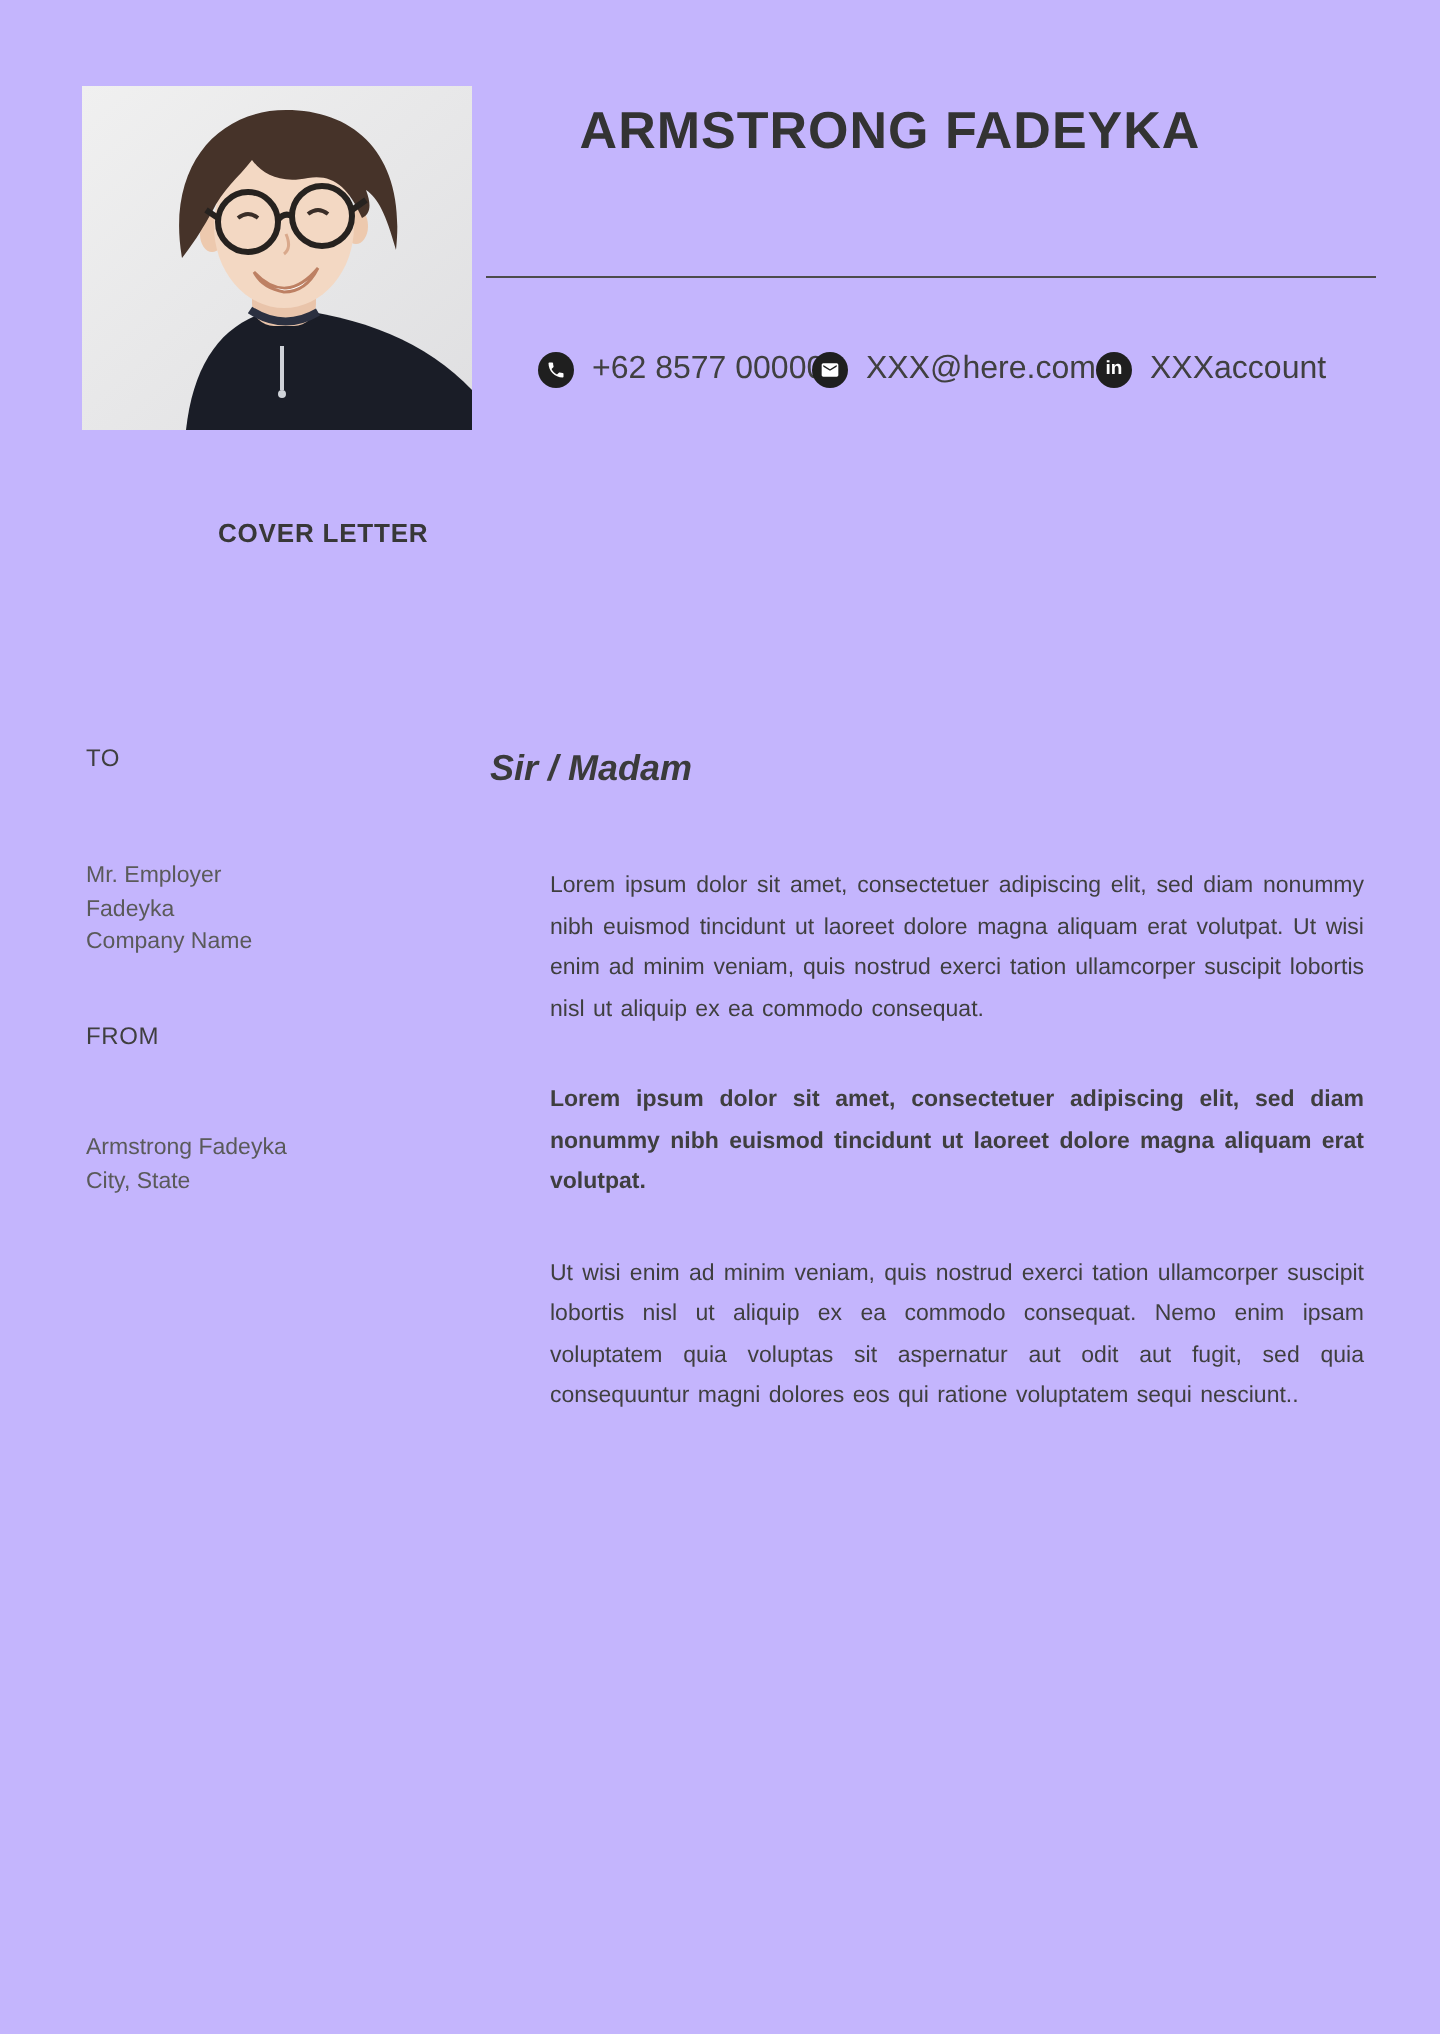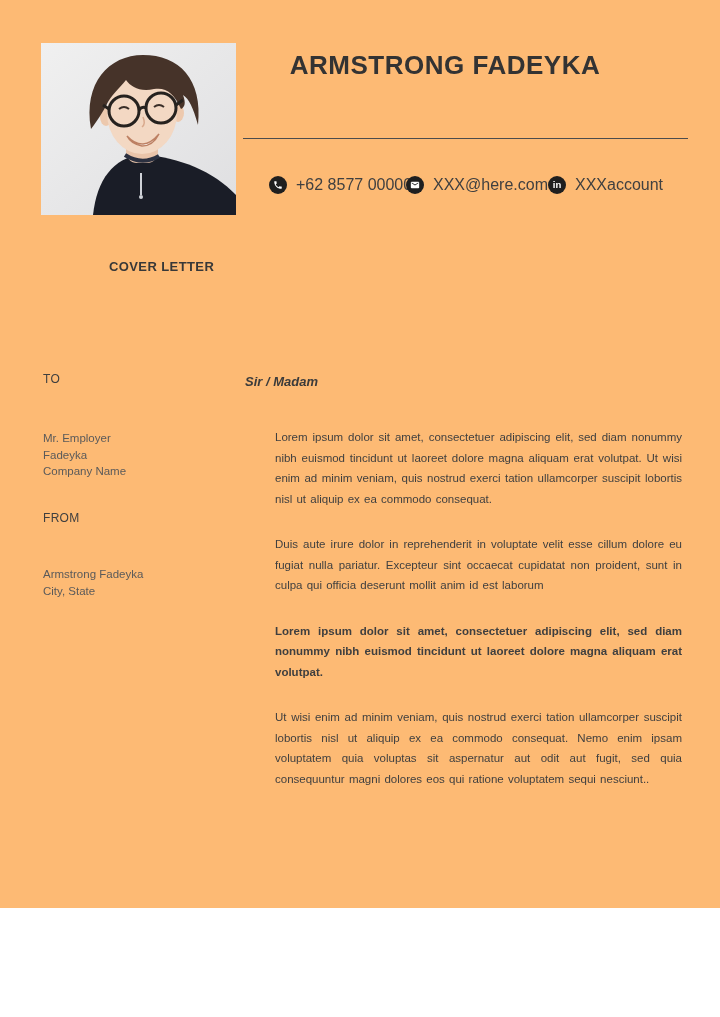--- a/index.html
+++ b/index.html
@@ -1,21 +1,21 @@
 <!DOCTYPE html>
 <html><head>
 <meta charset="utf-8">
 <style>
   * { margin: 0; padding: 0; box-sizing: border-box; }
   html, body { background: #ffffff; }
   .page {
     position: relative;
     width: 720px;
-    height: 908px;
-    background: #fdba74;
+    height: 1017px;
+    background: #c4b5fd;
     font-family: "Liberation Sans", sans-serif;
     color: #3d3d3d;
     overflow: hidden;
   }
 
   
   .photo {
     position: absolute;
     left: 41px; top: 43px;
     width: 195px; height: 172px;
@@ -109,21 +109,21 @@
   .to-block   { top: 430px; }
   .from-block { top: 566px; }
 
   
   .right-col {
     position: absolute;
     left: 245px; top: 374px;
     width: 437px;
   }
   .salutation {
-    font-size: 13px;
+    font-size: 18px;
     font-weight: bold;
     font-style: italic;
     color: #3b3b3b;
     margin-bottom: 38px;
   }
   .para {
     font-size: 11.5px;
     line-height: 20.5px;
     text-align: justify;
     color: #3f3f3f;
@@ -223,18 +223,17 @@
 
   <div class="addr-label from-label">FROM</div>
   <div class="addr-block from-block">
     <div>Armstrong Fadeyka</div>
     <div>City, State</div>
   </div>
 
   <div class="right-col">
     <div class="salutation">Sir / Madam</div>
     <div class="para">Lorem ipsum dolor sit amet, consectetuer adipiscing elit, sed diam nonummy nibh euismod tincidunt ut laoreet dolore magna aliquam erat volutpat. Ut wisi enim ad minim veniam, quis nostrud exerci tation ullamcorper suscipit lobortis nisl ut aliquip ex ea commodo consequat.</div>
-    <div class="para">Duis aute irure dolor in reprehenderit in voluptate velit esse cillum dolore eu fugiat nulla pariatur. Excepteur sint occaecat cupidatat non proident, sunt in culpa qui officia deserunt mollit anim id est laborum</div>
     <div class="para bold">Lorem ipsum dolor sit amet, consectetuer adipiscing elit, sed diam nonummy nibh euismod tincidunt ut laoreet dolore magna aliquam erat volutpat.</div>
     <div class="para">Ut wisi enim ad minim veniam, quis nostrud exerci tation ullamcorper suscipit lobortis nisl ut aliquip ex ea commodo consequat. Nemo enim ipsam voluptatem quia voluptas sit aspernatur aut odit aut fugit, sed quia consequuntur magni dolores eos qui ratione voluptatem sequi nesciunt..</div>
   </div>
 
 </div>
 
 </body></html>

